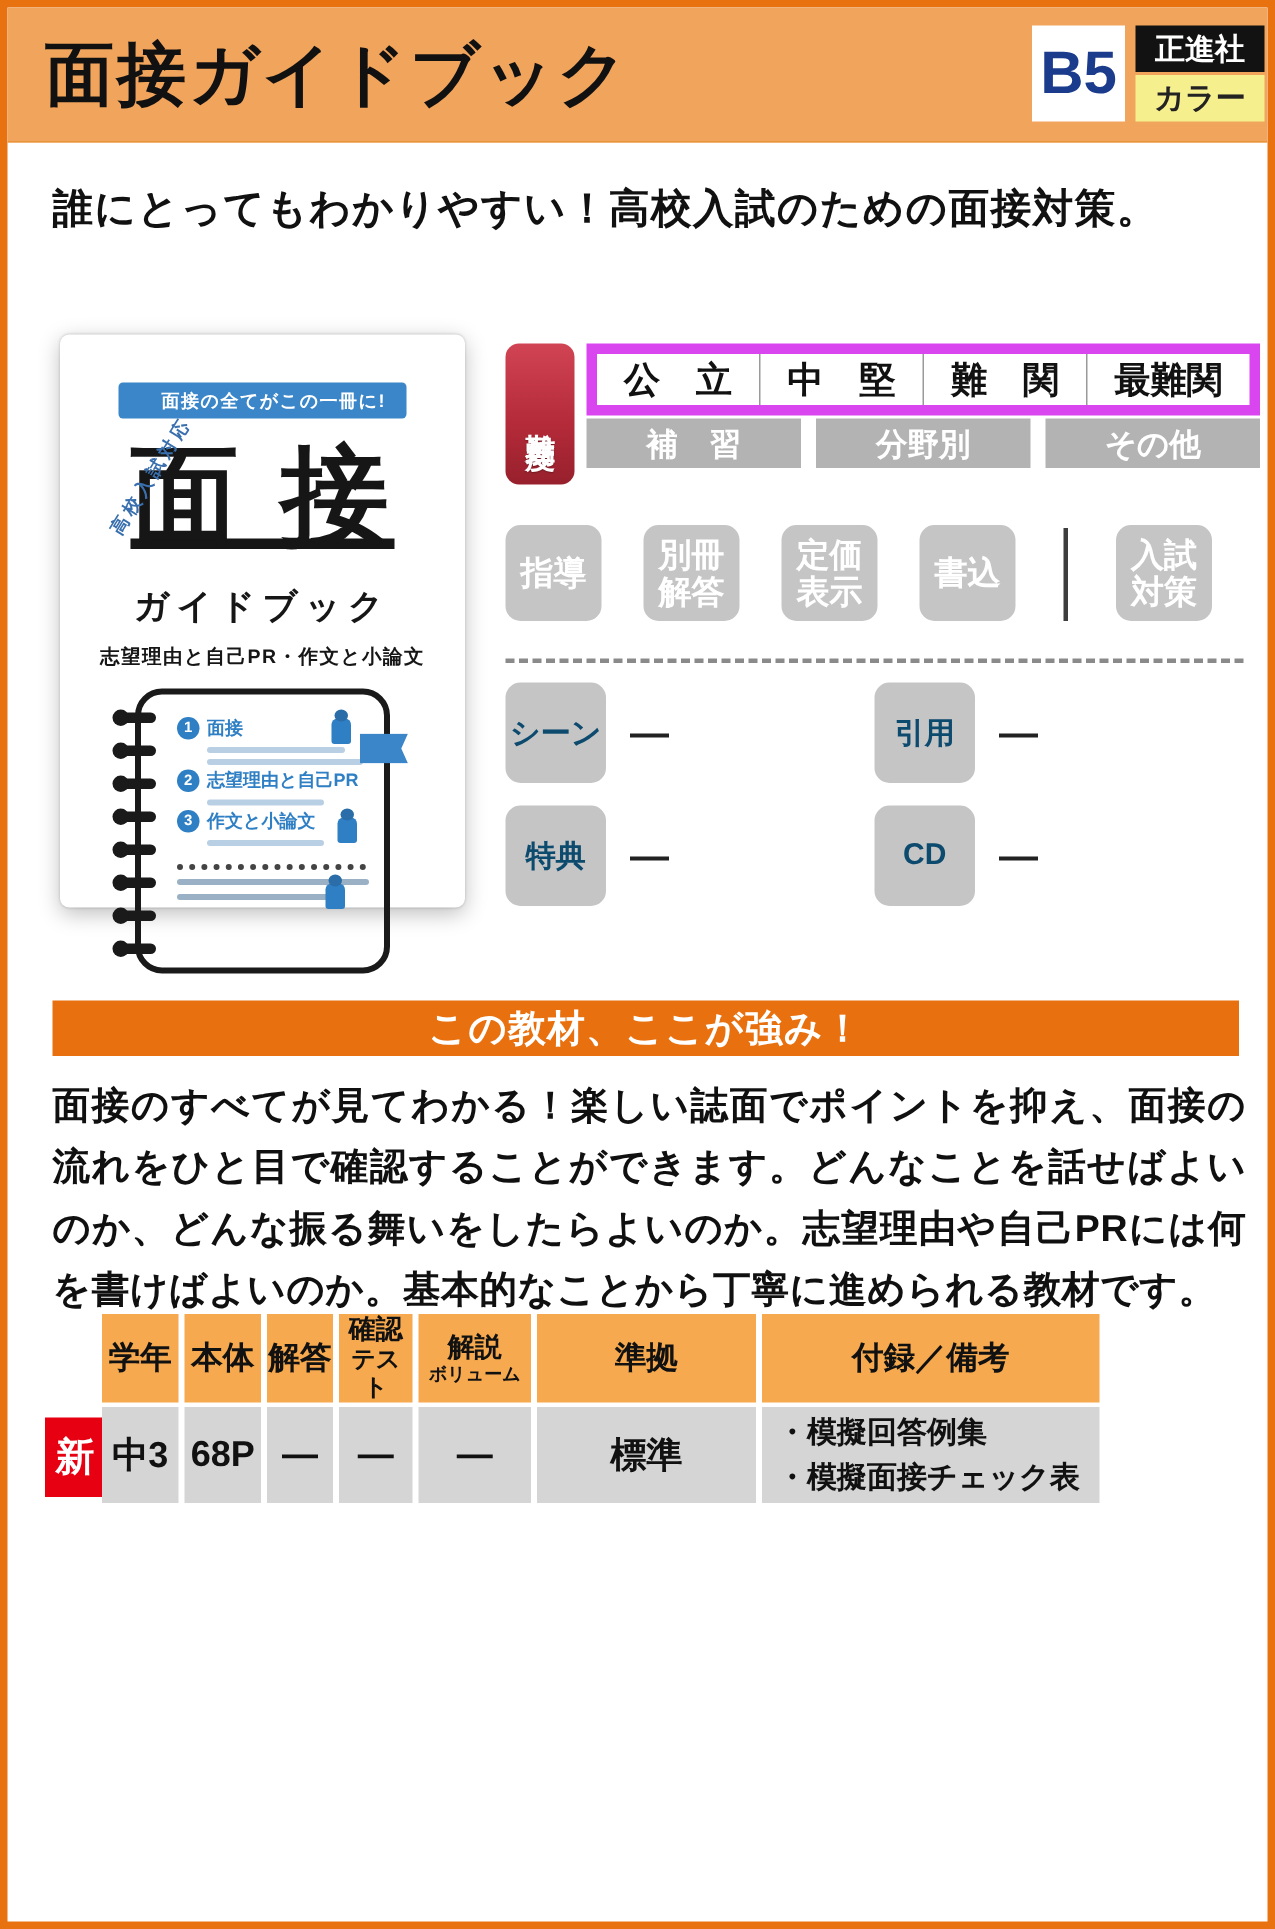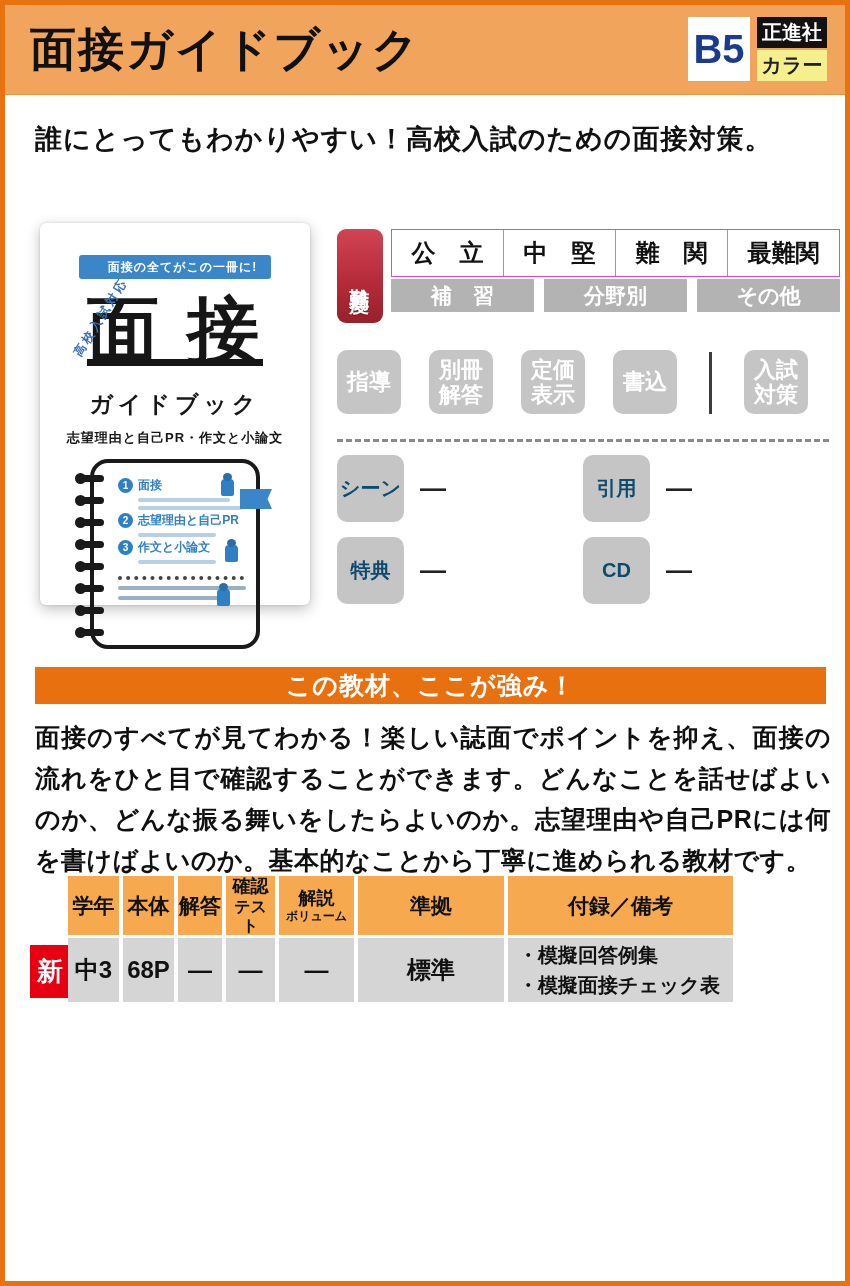--- a/index.html
+++ b/index.html
@@ -10,21 +10,21 @@
           border:5px solid #e87210; overflow:hidden; }
 
   
   .header-band { position:absolute; left:0; top:0; width:840px; height:90px;
                  background:#f1a45c; border-bottom:1px solid #e8953c; }
   .page-title { position:absolute; left:25px; top:50%; transform:translateY(-50%);
                 font-size:46px; font-weight:900; color:#111; letter-spacing:2px; white-space:nowrap; }
   .format-badge { position:absolute; left:683px; top:12px; width:62px; height:64px;
                   background:#ffffff; color:#1b3c8c; font-size:40px; font-weight:800;
                   display:flex; align-items:center; justify-content:center; }
-  .pub-stack { position:absolute; left:752px; top:12px; width:70px; }
+  .pub-stack { position:absolute; left:752px; top:12px; width:86px; }
   .publisher-badge { height:31px; background:#121212; color:#ffffff; font-size:20px;
                      font-weight:700; display:flex; align-items:center; justify-content:center; }
   .color-badge { margin-top:2px; height:31px; background:#f6ef8d; color:#222;
                  font-size:20px; font-weight:600; display:flex; align-items:center; justify-content:center; }
 
   
   .tagline { position:absolute; left:30px; top:116px; font-size:27px; font-weight:700;
              color:#111; letter-spacing:1px; }
 
   
@@ -73,21 +73,21 @@
 
   
   .spec-panel { position:absolute; left:332px; top:224px; width:503px; }
   .diff-row { display:flex; gap:8px; }
   .diff-badge { width:46px; height:94px; border-radius:9px; flex:0 0 46px;
                 background:linear-gradient(180deg,#d04453 0%,#b62b3a 55%,#97202c 100%);
                 color:#fff; display:flex; align-items:center; justify-content:center;
                 writing-mode:vertical-rl; font-size:20px; font-weight:800; letter-spacing:2px;
                 text-shadow:0 1px 1px rgba(0,0,0,.3); }
   .diff-col { flex:1; }
-  .level-table { display:flex; height:48px; border:1px solid #d946ef; background:#fff; }
+  .level-table { display:flex; height:48px; border:7px solid #d946ef; background:#fff; }
   .level-cell { flex:1; display:flex; align-items:center; justify-content:center;
                 font-size:24px; font-weight:700; color:#111; border-left:1px solid #9a9a9a; }
   .level-cell:first-child { border-left:none; }
   .cat-row { display:flex; gap:10px; margin-top:2px; }
   .cat-btn { flex:1; height:33px; background:#b3b3b3; color:#fff; font-size:21px;
              font-weight:700; display:flex; align-items:center; justify-content:center; }
 
   .feature-row { display:flex; align-items:flex-end; gap:28px; margin-top:27px; }
   .fbadge { width:64px; height:64px; border-radius:10px; background:#c5c5c5; color:#fff;
             display:flex; flex-direction:column; align-items:center; justify-content:center;

